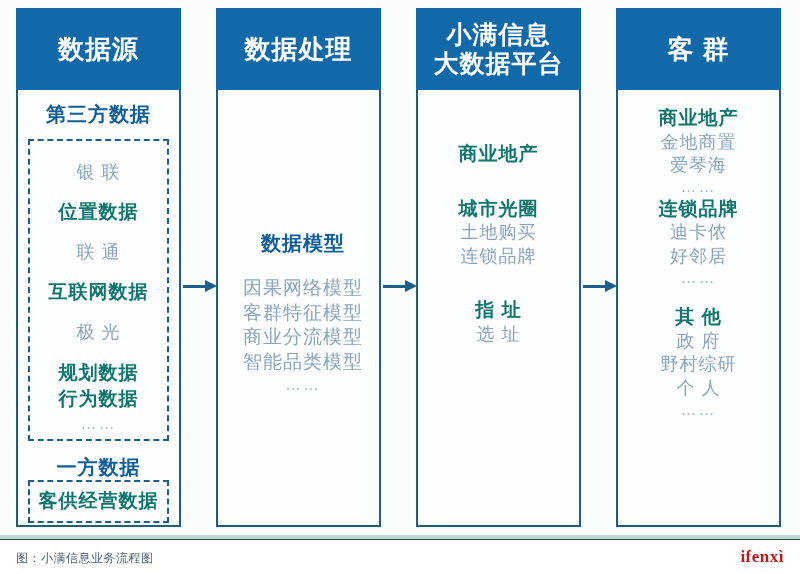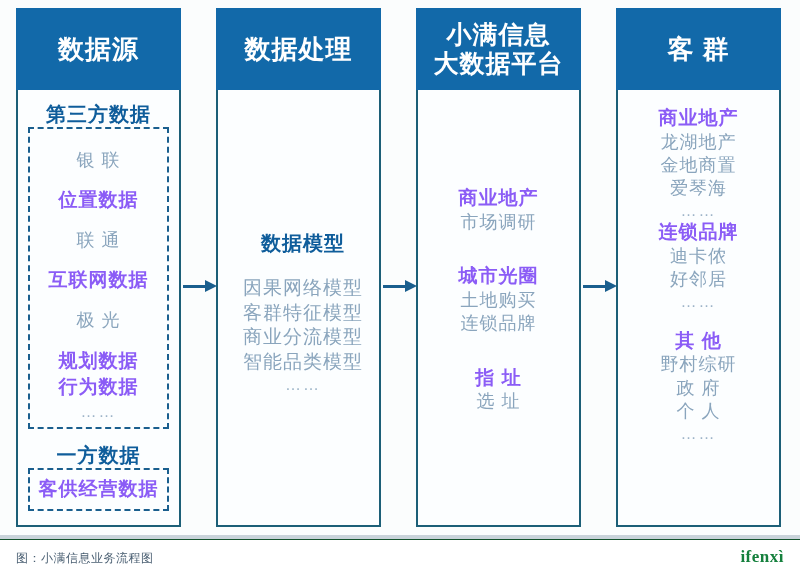--- a/index.html
+++ b/index.html
@@ -34,21 +34,21 @@
     width: 165px;
     height: 519px;
     box-sizing: border-box;
     border: 2px solid #1c5f77;
     background: #fcfeff;
     display: flex;
     flex-direction: column;
   }
   #col-0 { left: 16px; }
   #col-1 { left: 216px; gap: 45px; }
-  #col-2 { left: 416px; gap: 44px; }
+  #col-2 { left: 416px; }
   #col-3 { left: 616px; }
 
   .col-header {
     background: #1269a9;
     color: #ffffff;
     flex: 0 0 auto;
     display: flex;
     align-items: center;
     justify-content: center;
     text-align: center;
@@ -76,21 +76,21 @@
   .grp-title {
     text-align: center;
     color: #0f5d9b;
     font-weight: bold;
     font-size: 20px;
     letter-spacing: 1px;
     line-height: 1.25;
   }
   .bold-blue {
     text-align: center;
-    color: #8b5cf6;
+    color: #0f766e;
     font-weight: bold;
     font-size: 19px;
     letter-spacing: 1px;
     line-height: 1.3;
   }
   .plain-blue {
     text-align: center;
     color: #8aa5bd;
     font-size: 18px;
     letter-spacing: 1px;
@@ -106,21 +106,21 @@
   .dashed-box {
     border: 2px dashed #1a5f8e;
     box-sizing: border-box;
     padding: 4px 4px 6px 4px;
   }
   .spacer-md { height: 18px; }
   .spacer-lg { height: 30px; }
 
   
   #col-0 .col-body { padding-top: 12px; }
-  #col-0 .sec-label { margin-bottom: 0; }
+  #col-0 .sec-label { margin-bottom: 12px; }
   #col-0 .dashed-box { margin: 0 2px; }
   #col-0 .dashed-box .bold-blue { font-size: 19px; margin: 2px 0; }
   #col-0 .dashed-box .plain-blue { font-size: 18px; margin: 16px 0; }
   #col-0 .onefirst { margin-top: 14px; }
   #col-0 .dashed-box.single { padding: 5px 4px; }
 
   
   #col-1 .col-body { padding-top: 96px; margin-left: 9px; }
   #col-1 .model-list { margin-top: 20px; }
   #col-1 .plain-blue { font-size: 19px; }
@@ -185,21 +185,21 @@
     font-size: 12px;
     color: #4a5f72;
     letter-spacing: 0.5px;
   }
   .footer-logo {
     position: absolute;
     right: 16px;
     top: 7px;
     font-size: 17px;
     font-weight: bold;
-    color: #15803d;
+    color: #b91c1c;
     font-family: "Liberation Serif", "DejaVu Serif", serif;
     letter-spacing: 0.5px;
   }
 </style>
 </head>
 <body>
 
 <div class="page">
   <div class="canvas">
 
@@ -246,49 +246,47 @@
 
     <div class="col" id="col-2">
       <div class="col-header">
         <div>
           <div>小满信息</div>
           <div>大数据平台</div>
         </div>
       </div>
       <div class="col-body">
         <div class="bold-blue">商业地产</div>
-        <div class="plain-blue">市场调研</div>
         <div class="spacer-lg"></div>
         <div class="bold-blue">城市光圈</div>
         <div class="plain-blue">土地购买</div>
         <div class="plain-blue">连锁品牌</div>
         <div class="spacer-lg"></div>
         <div class="bold-blue">指 址</div>
         <div class="plain-blue">选 址</div>
       </div>
     </div>
 
     <div class="col" id="col-3">
       <div class="col-header">客 群</div>
       <div class="col-body">
         <div class="bold-blue">商业地产</div>
-        <div class="plain-blue">龙湖地产</div>
         <div class="plain-blue">金地商置</div>
         <div class="plain-blue">爱琴海</div>
         <div class="dots">……</div>
 
         <div class="bold-blue">连锁品牌</div>
         <div class="plain-blue">迪卡侬</div>
         <div class="plain-blue">好邻居</div>
         <div class="dots">……</div>
 
         <div class="spacer-md"></div>
         <div class="bold-blue">其 他</div>
+        <div class="plain-blue">政 府</div>
         <div class="plain-blue">野村综研</div>
-        <div class="plain-blue">政 府</div>
         <div class="plain-blue">个 人</div>
         <div class="dots">……</div>
       </div>
     </div>
 
     <div class="arrow" id="arrow-0">
       <div class="shaft"></div>
       <div class="head"></div>
     </div>
     <div class="arrow" id="arrow-1">

